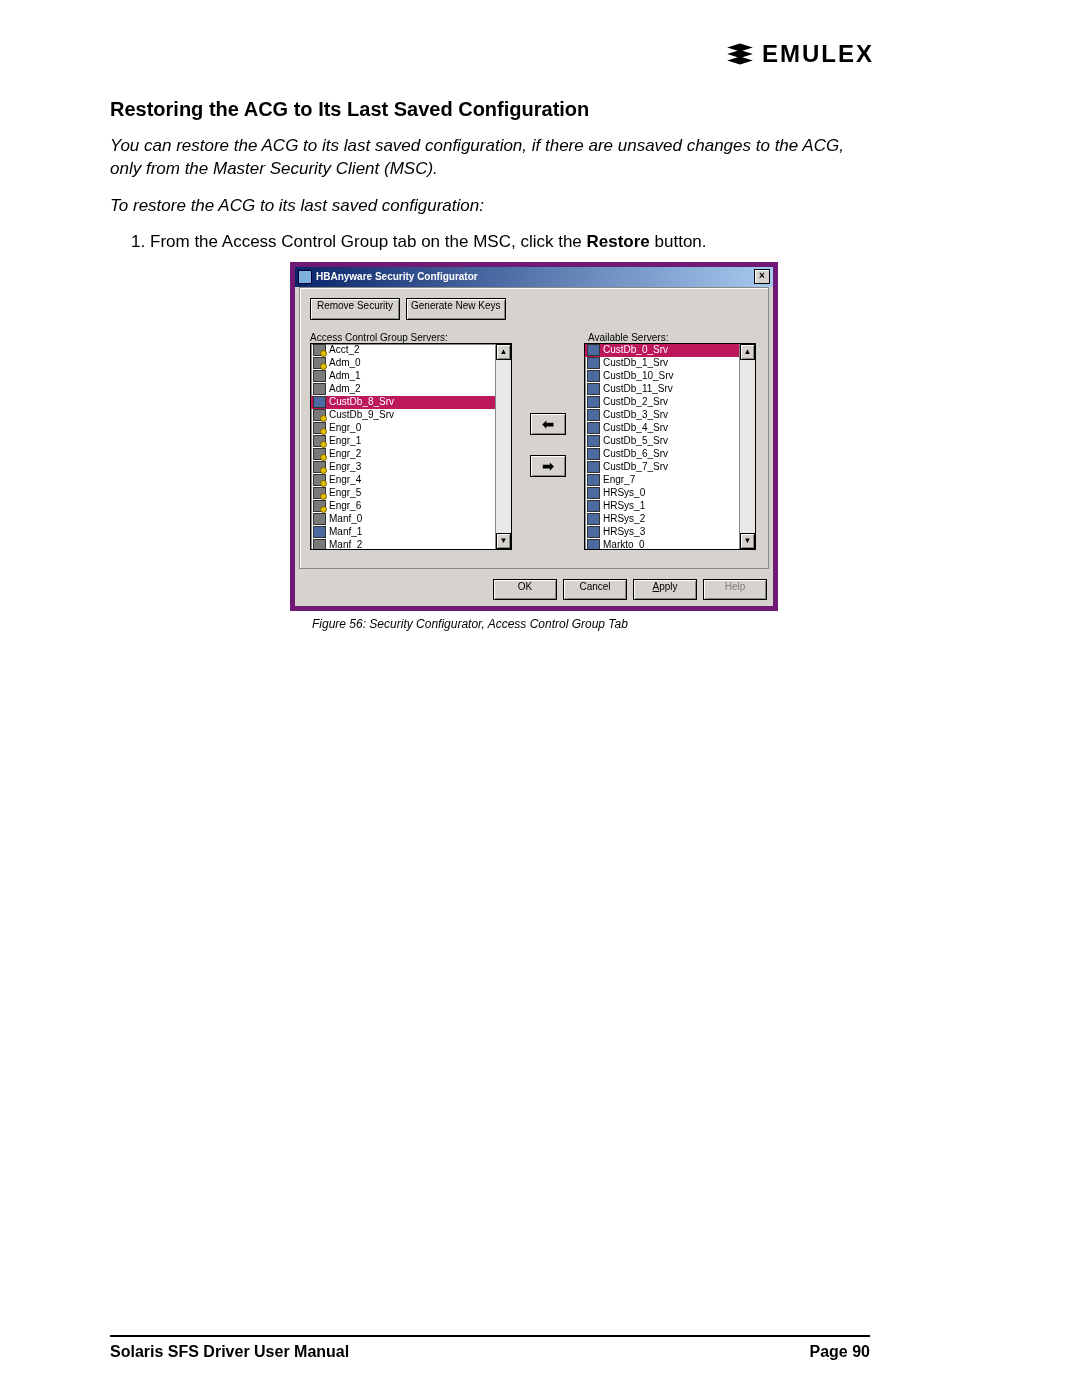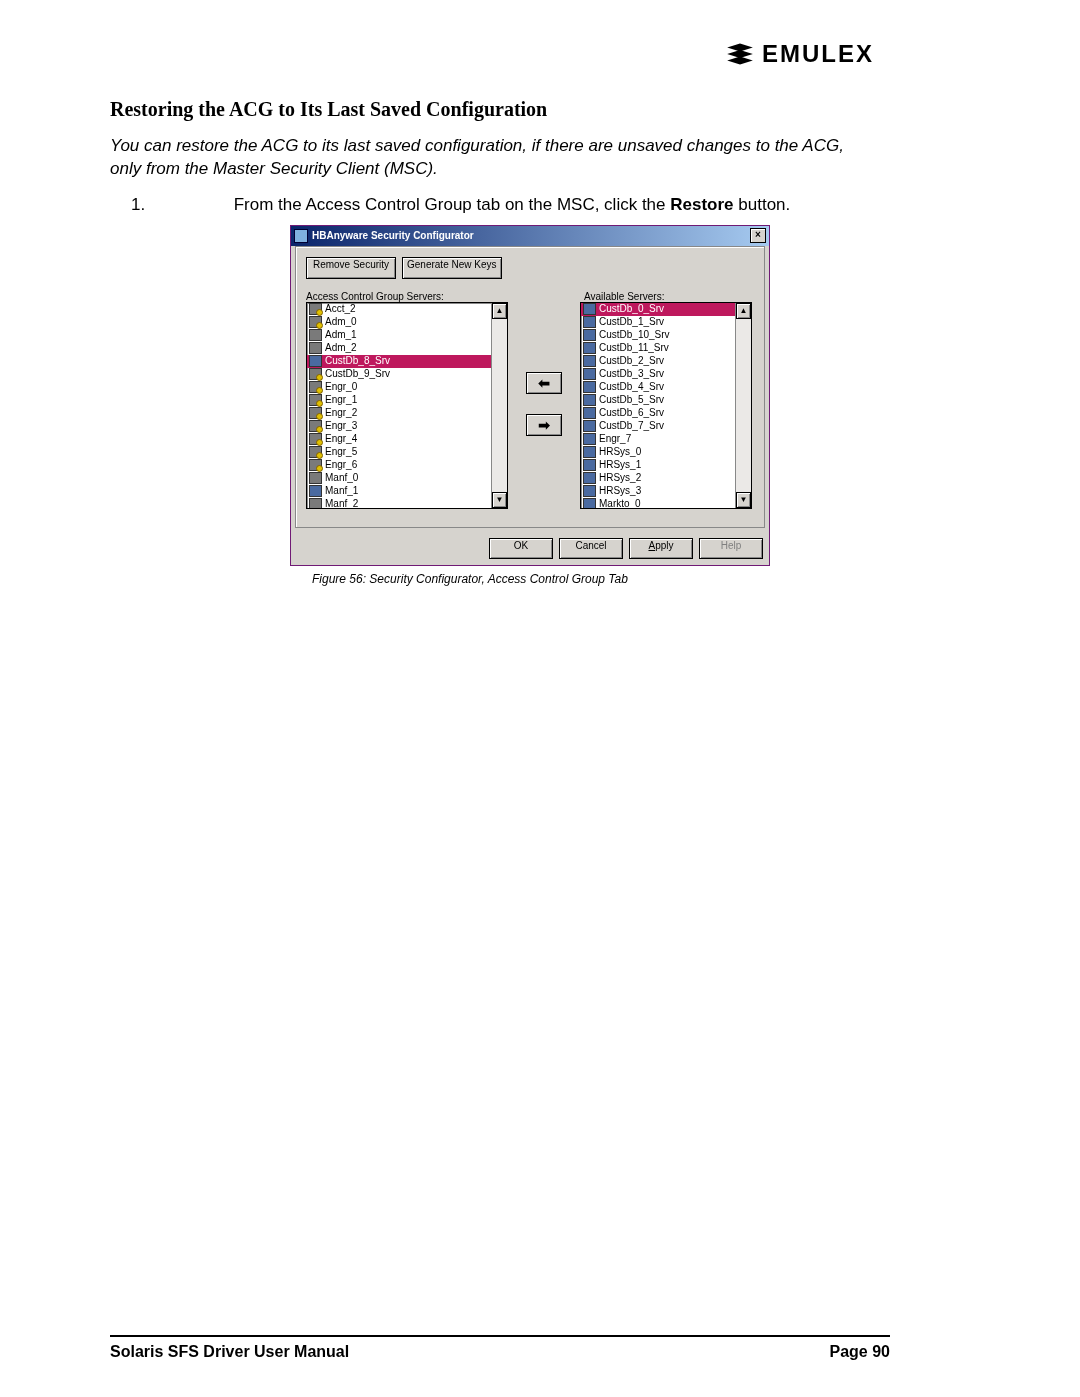--- a/index.html
+++ b/index.html
@@ -33,43 +33,42 @@
   }
   .logo-text {
     font-size: 24px;
     font-weight: 700;
     letter-spacing: 2px;
   }
   h2.section-heading {
     font-size: 20px;
     font-weight: bold;
     margin: 4px 0 14px 0;
-    font-family: Liberation Serif, serif;
   }
   p.body-text {
     font-size: 17px;
     line-height: 1.35;
     margin: 0 0 14px 0;
     font-style: italic;
   }
   ol.steps {
     margin: 0 0 10px 40px;
     padding: 0;
     font-size: 17px;
   }
-  ol.steps li { margin-bottom: 8px; text-align: center; }
+  ol.steps li { margin-bottom: 8px; }
 
   
   .dialog-wrap {
     margin: 6px 0 6px 180px;
   }
   .win-dialog {
     width: 478px;
     background: #d6d3ce;
-    border: 1px solid #701a75;
+    border: 5px solid #701a75;
     font-family: Tahoma, Arial, sans-serif;
     font-size: 10px;
     color: #000;
   }
   .titlebar {
     background: linear-gradient(to right, #0a246a, #a6caf0);
     color: #fff;
     display: flex;
     align-items: center;
     justify-content: space-between;
@@ -208,21 +207,21 @@
 
   .figcaption {
     font-style: italic;
     font-size: 12px;
     margin: 6px 0 12px 22px;
   }
 
   
   .page-footer {
     position:absolute;
-    left:110px; right:94px; bottom:36px;
+    left:110px; right:114px; bottom:36px;
   }
   .page-footer .rule {
     border-top: 2px solid #000;
     margin-bottom: 6px;
   }
   .footer-row {
     display:flex; justify-content:space-between;
     font-size:16px; font-weight:bold;
   }
 </style>
@@ -240,20 +239,21 @@
           <path d="M4 23 L20 18 L36 23 L20 28 Z" fill="#000"></path>
         </svg>
       </span>
       <span class="logo-text">EMULEX</span>
     </div>
   </div>
 
   <h2 class="section-heading">Restoring the ACG to Its Last Saved Configuration</h2>
 
   <p class="body-text">You can restore the ACG to its last saved configuration, if there are unsaved changes to the ACG, only from the Master Security Client (MSC).</p>
+  <p class="body-text">To restore the ACG to its last saved configuration:</p>
 
   <ol class="steps">
     <li>
       <span>From the Access Control Group tab on the MSC, click the </span><strong>Restore</strong><span> button.</span>
     </li>
   </ol>
 
   <div class="dialog-wrap">
     <div class="win-dialog">
 

